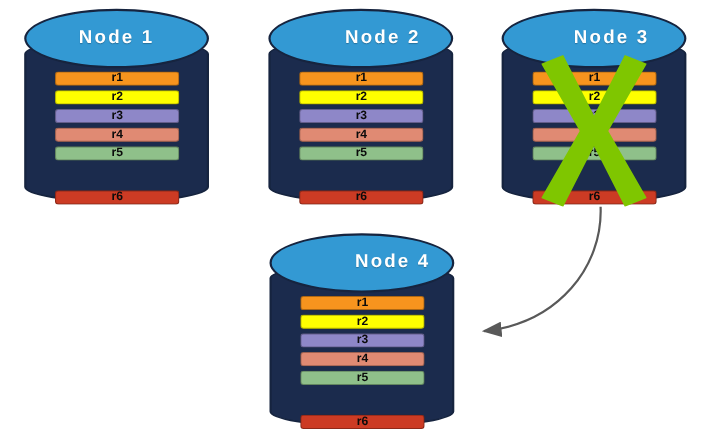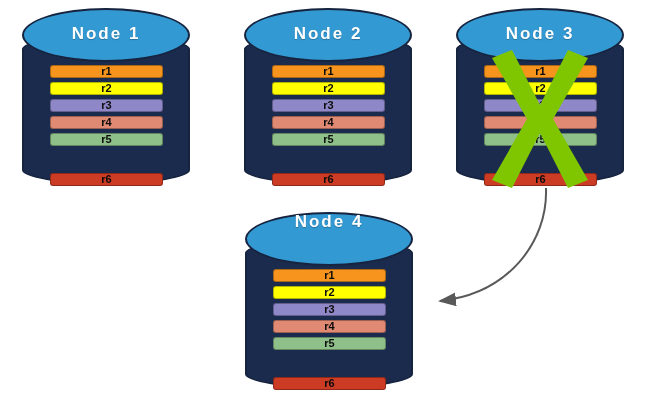--- a/index.html
+++ b/index.html
@@ -98,47 +98,47 @@
         <div class="stripe" style="background: rgb(255, 255, 0);">r2</div>
         <div class="stripe" style="background: rgb(142, 135, 200);">r3</div>
         <div class="stripe" style="background: rgb(224, 138, 115);">r4</div>
         <div class="stripe" style="background: rgb(143, 192, 138);">r5</div>
         <div class="stripe" style="background: rgb(204, 59, 36);">r6</div>
       </div>
     </div>
     <div class="node" style="left: 244px; top: 8px; width: 168px; height: 176px;">
       <div class="cyl-body" style="top: 27px; width: 168px; height: 149px; background: rgb(27, 43, 77); border-color: rgb(22, 36, 63);"></div>
       <div class="cyl-top" style="top: 0px; width: 168px; height: 54px; background: rgb(51, 153, 211); border-color: rgb(22, 36, 63);"></div>
-      <div class="node-label" style="top: 16px;">Node 2</div>
+      <div class="node-label" style="top: 16px; padding-left: 20px;">Node 2</div>
       <div class="stripes" style="left: 28px; top: 57px; width: 113px;">
         <div class="stripe" style="background: rgb(247, 148, 30);">r1</div>
         <div class="stripe" style="background: rgb(255, 255, 0);">r2</div>
         <div class="stripe" style="background: rgb(142, 135, 200);">r3</div>
         <div class="stripe" style="background: rgb(224, 138, 115);">r4</div>
         <div class="stripe" style="background: rgb(143, 192, 138);">r5</div>
         <div class="stripe" style="background: rgb(204, 59, 36);">r6</div>
       </div>
     </div>
     <div class="node" style="left: 456px; top: 8px; width: 168px; height: 176px;">
       <div class="cyl-body" style="top: 27px; width: 168px; height: 149px; background: rgb(27, 43, 77); border-color: rgb(22, 36, 63);"></div>
       <div class="cyl-top" style="top: 0px; width: 168px; height: 54px; background: rgb(51, 153, 211); border-color: rgb(22, 36, 63);"></div>
-      <div class="node-label" style="top: 16px;">Node 3</div>
+      <div class="node-label" style="top: 16px; margin-left: 16px;">Node 3</div>
       <div class="stripes" style="left: 28px; top: 57px; width: 113px;">
         <div class="stripe" style="background: rgb(247, 148, 30);">r1</div>
         <div class="stripe" style="background: rgb(255, 255, 0);">r2</div>
         <div class="stripe" style="background: rgb(142, 135, 200);">r3</div>
         <div class="stripe" style="background: rgb(224, 138, 115);">r4</div>
         <div class="stripe" style="background: rgb(143, 192, 138);">r5</div>
         <div class="stripe" style="background: rgb(204, 59, 36);">r6</div>
       </div>
     </div>
     <div class="node" style="left: 245px; top: 212px; width: 168px; height: 176px;">
       <div class="cyl-body" style="top: 27px; width: 168px; height: 149px; background: rgb(27, 43, 77); border-color: rgb(22, 36, 63);"></div>
       <div class="cyl-top" style="top: 0px; width: 168px; height: 54px; background: rgb(51, 153, 211); border-color: rgb(22, 36, 63);"></div>
-      <div class="node-label" style="top: 0;">Node 4</div>
+      <div class="node-label" style="top: 16px; padding-left: 28px;">Node 4</div>
       <div class="stripes" style="left: 28px; top: 57px; width: 113px;">
         <div class="stripe" style="background: rgb(247, 148, 30);">r1</div>
         <div class="stripe" style="background: rgb(255, 255, 0);">r2</div>
         <div class="stripe" style="background: rgb(142, 135, 200);">r3</div>
         <div class="stripe" style="background: rgb(224, 138, 115);">r4</div>
         <div class="stripe" style="background: rgb(143, 192, 138);">r5</div>
         <div class="stripe" style="background: rgb(204, 59, 36);">r6</div>
       </div>
     </div>
     <div class="xmark" style="left: 492px; top: 50px; width: 96px; height: 138px;"><svg width="96" height="138" viewBox="0 0 96 138" xmlns="http://www.w3.org/2000/svg">

